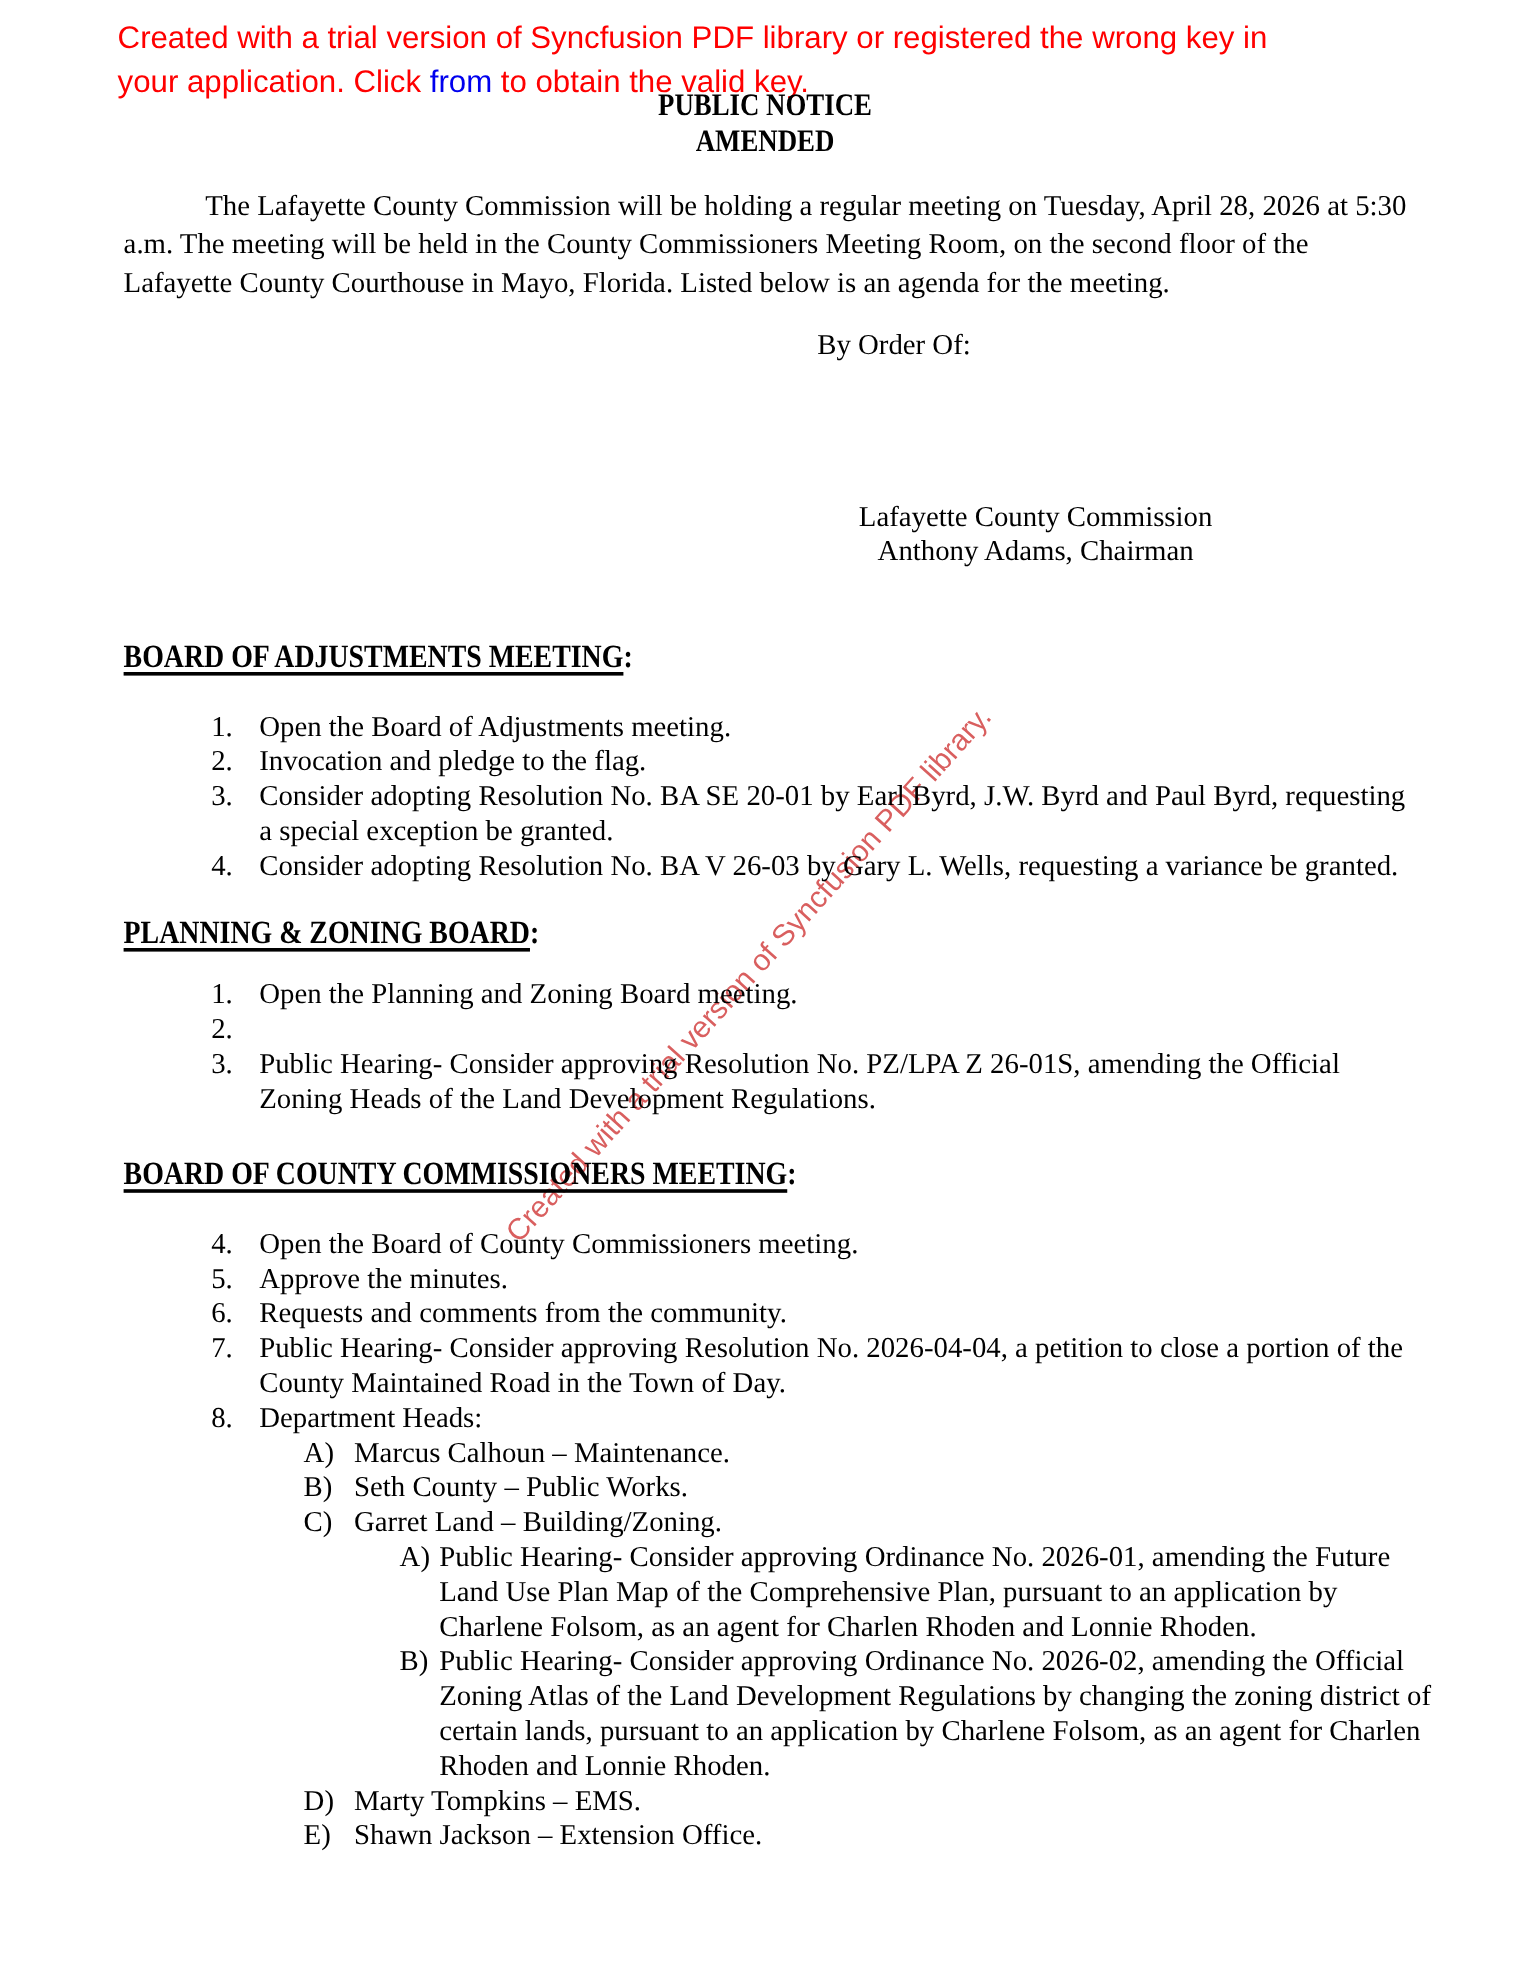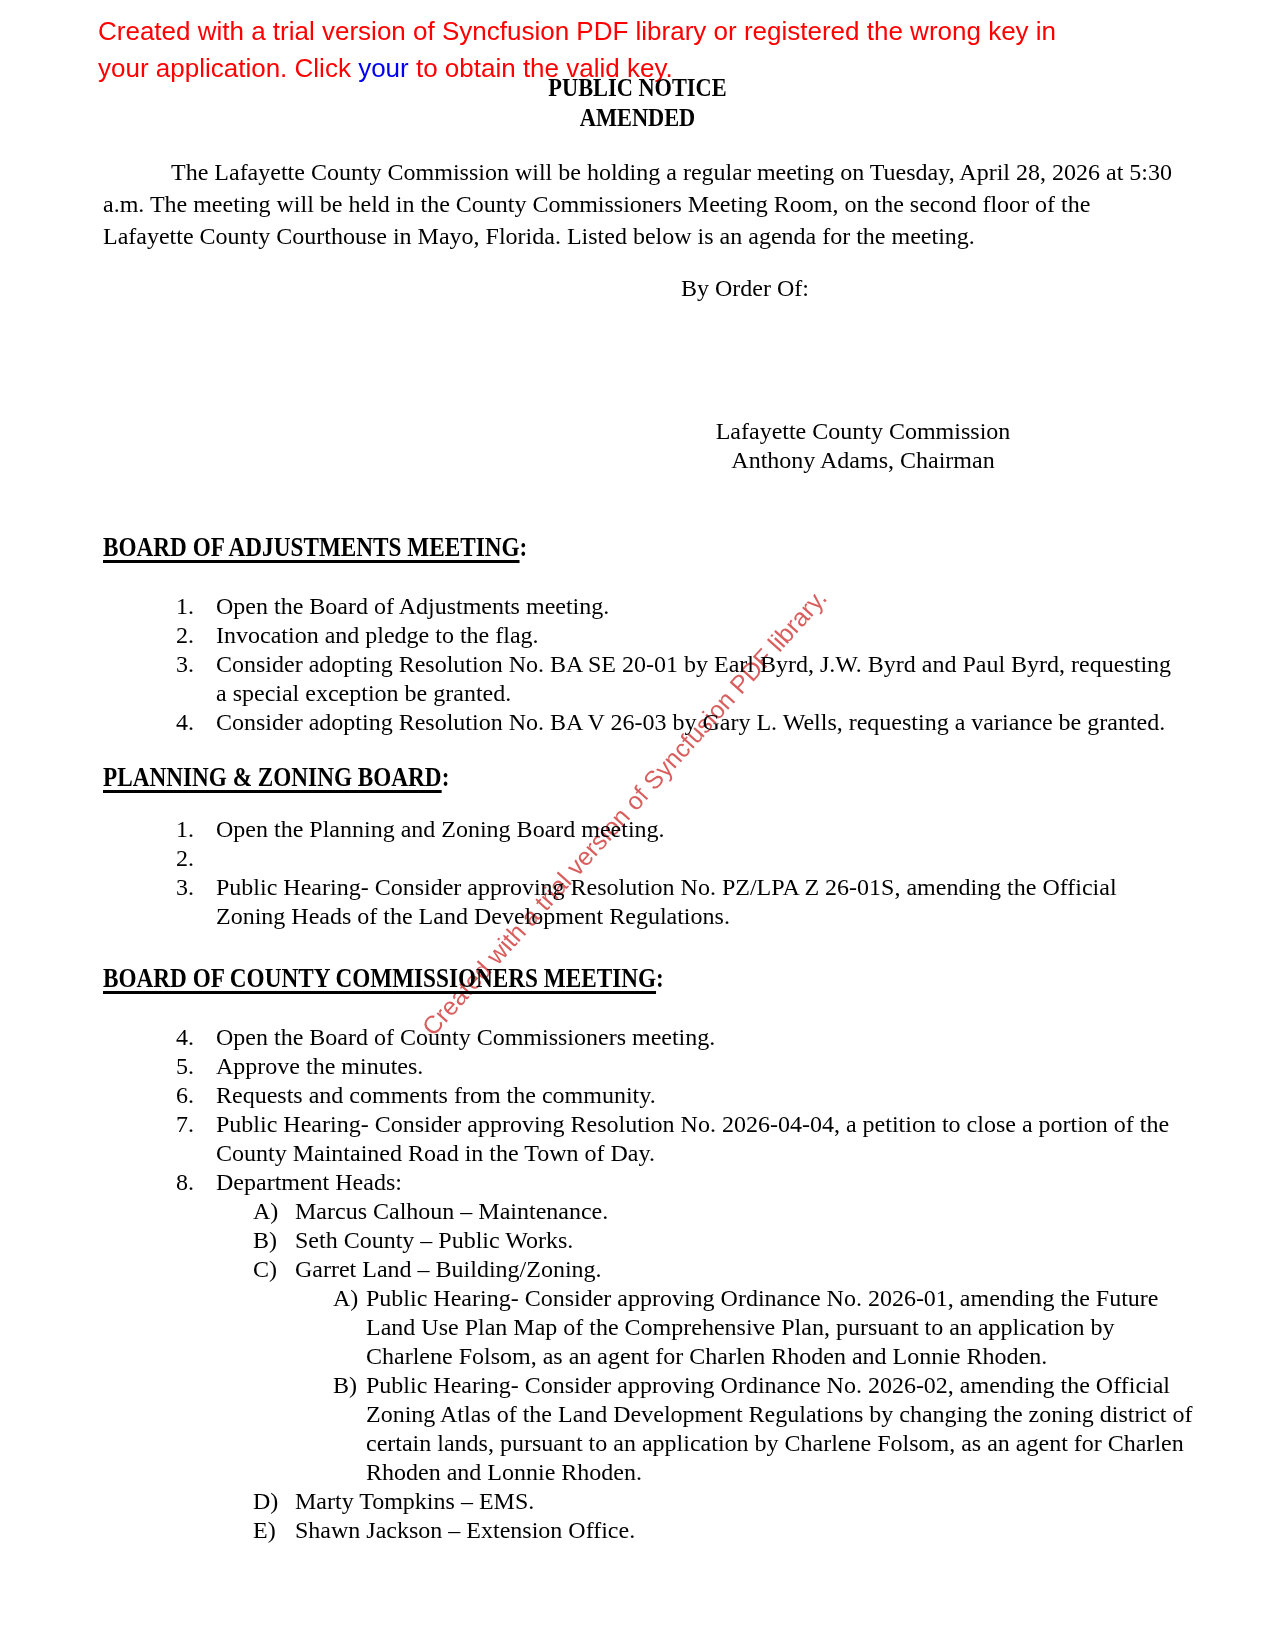--- a/index.html
+++ b/index.html
@@ -100,21 +100,21 @@
   .row .tx { flex: 1; min-width: 0; }
   .row .tx .ln { white-space: nowrap; }
 </style>
 </head>
 <body>
 
 <div class="page">
 
   <div class="trial-banner" style="color: rgb(255, 0, 0);">
     <div class="bline">Created with a trial version of Syncfusion PDF library or registered the wrong key in</div>
-    <div class="bline"><span>your application. Click </span><a style="color: rgb(0, 0, 238);">your</a><span> to obtain the valid key.</span></div>
+    <div class="bline"><span>your application. Click </span><a style="color: rgb(0, 0, 238);">from</a><span> to obtain the valid key.</span></div>
   </div>
 
   <div class="diag-watermark" style="color: rgb(217, 95, 95);">Created with a trial version of Syncfusion PDF library.</div>
 
   <div class="content">
     <div class="title t1">PUBLIC NOTICE</div>
     <div class="title">AMENDED</div>
 
     <div class="intro">
       <div class="iline first">The Lafayette County Commission will be holding a regular meeting on Tuesday, April 28, 2026 at 5:30</div>

